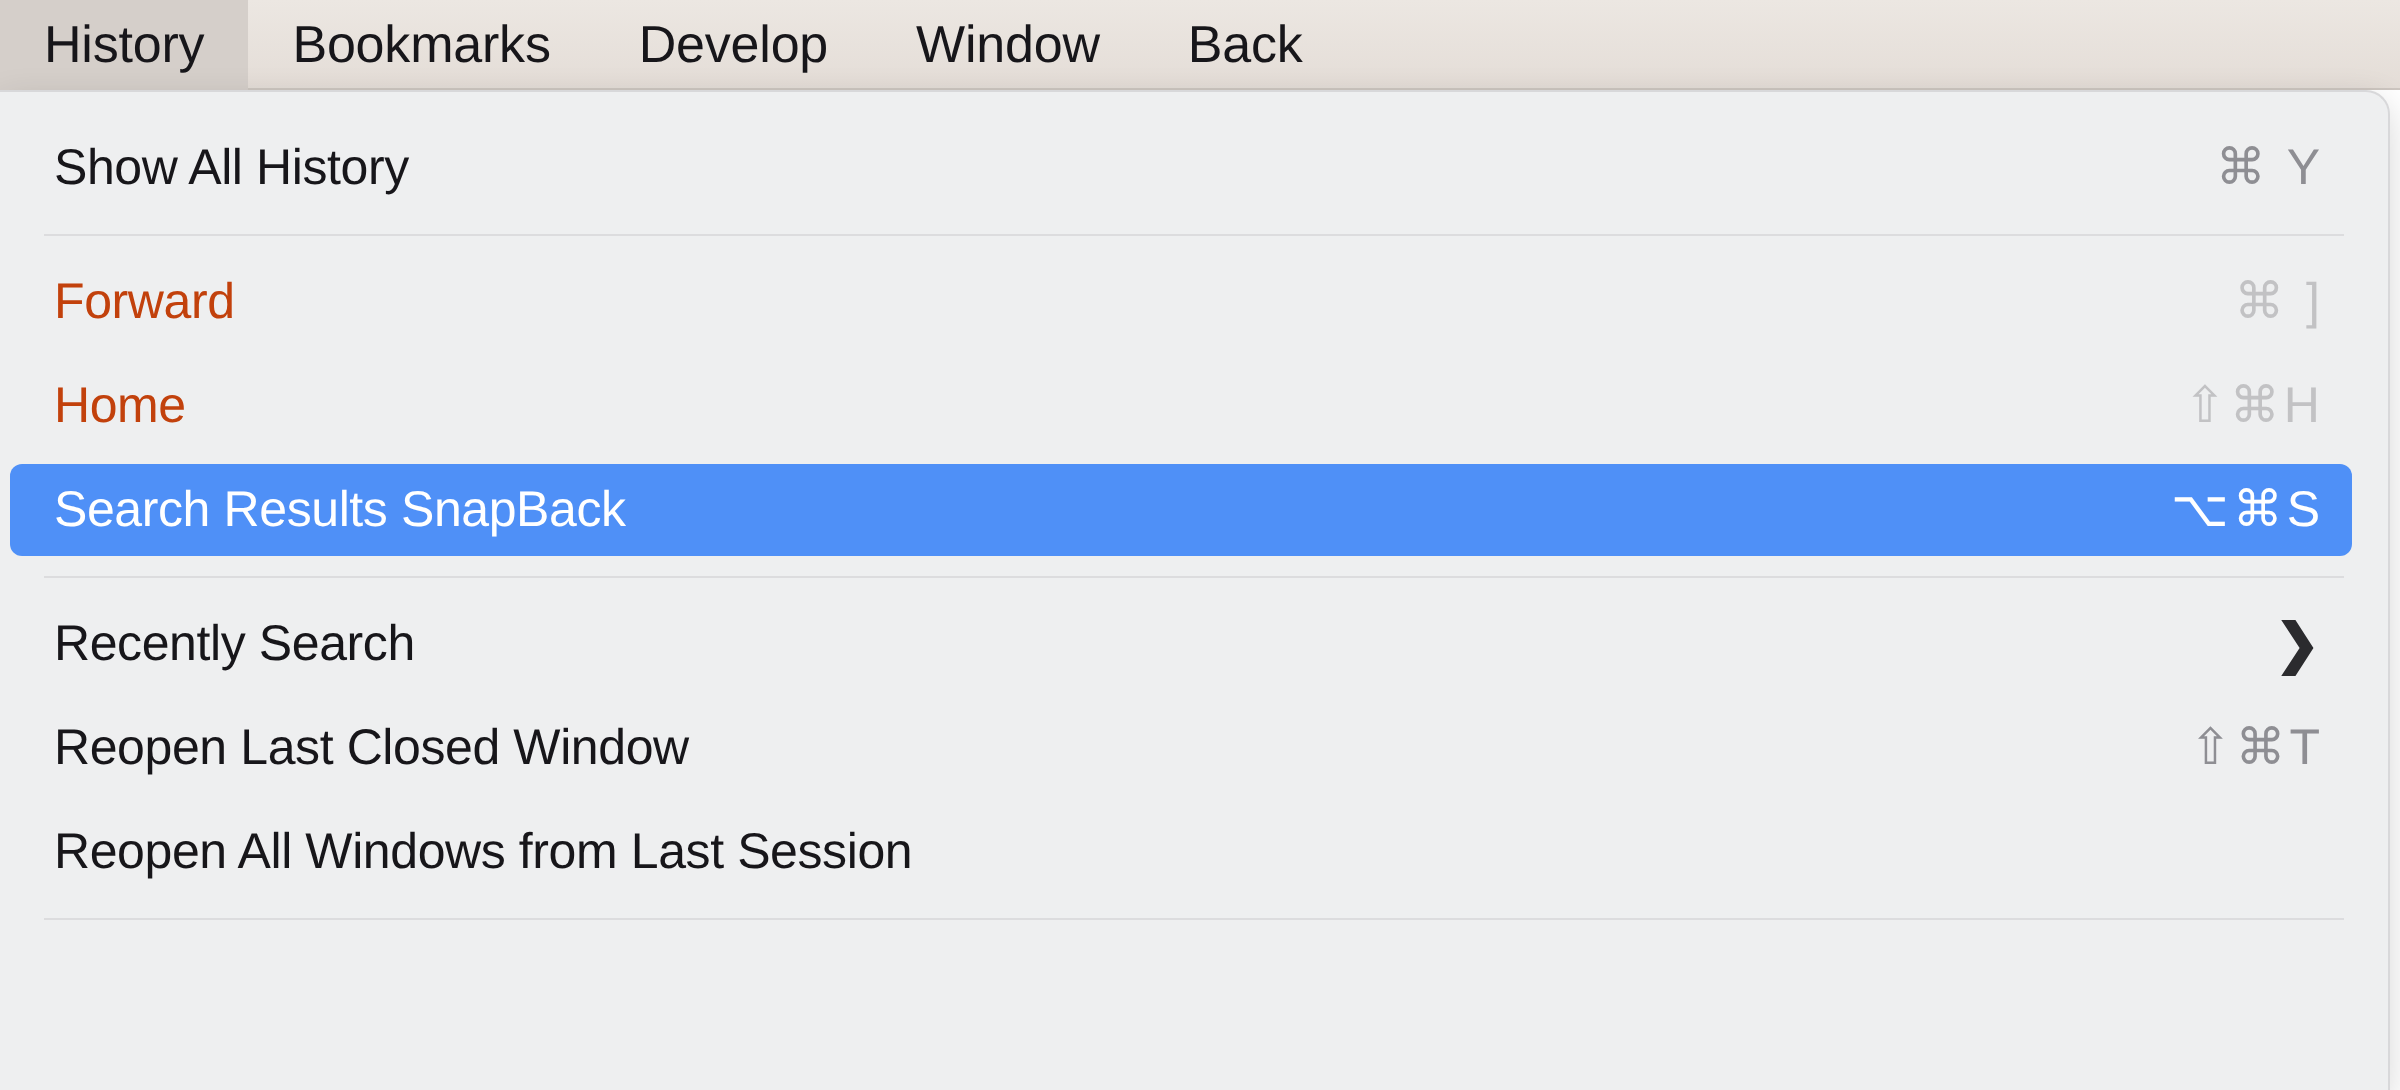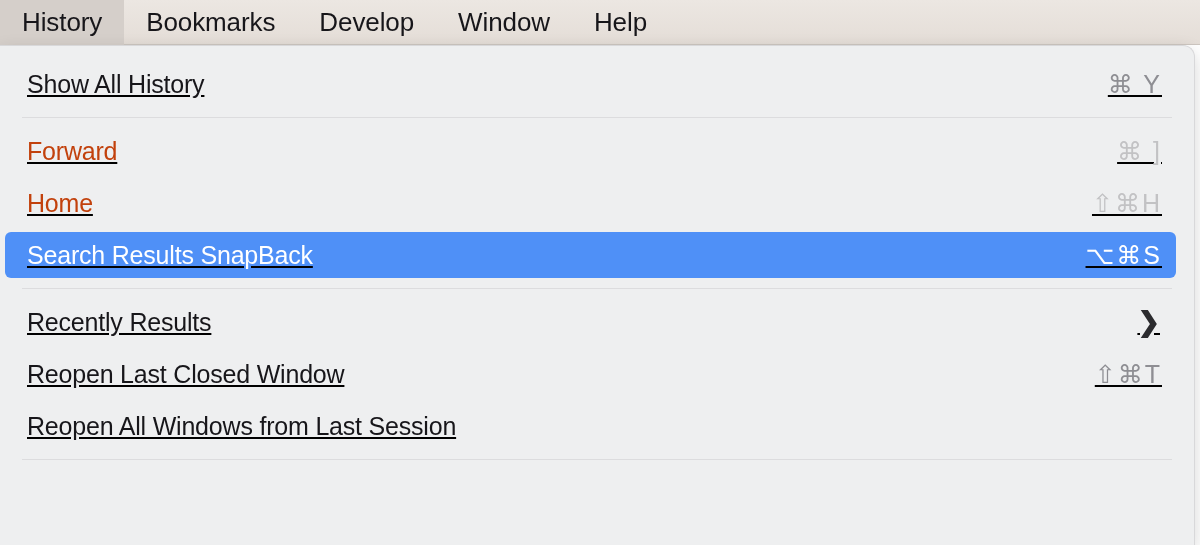--- a/index.html
+++ b/index.html
@@ -49,21 +49,20 @@
     width: 1195px;
     height: 500px;
     background: #eeeff0;
     border: 1px solid #d8d8da;
     border-left: none;
     border-bottom: none;
     border-top-right-radius: 12px;
     box-shadow: 0 6px 18px rgba(0,0,0,0.16);
     overflow: hidden;
     padding-top: 12px;
-    text-decoration: underline;
   }
 
   .menu-row {
     position: relative;
     height: 52px;
     display: flex;
     align-items: center;
     padding: 0 18px 0 5px;
     margin: 0;
   }
@@ -128,21 +127,21 @@
   <div class="menubar-item">
       <span>Bookmarks</span>
     </div>
   <div class="menubar-item">
       <span>Develop</span>
     </div>
   <div class="menubar-item">
       <span>Window</span>
     </div>
   <div class="menubar-item">
-      <span>Help</span>
+      <span>Back</span>
     </div>
 </div>
 
 <div id="menu-panel">
 
   <div class="menu-row">
     <div class="row-inner">
       <span class="menu-label">Show All History</span>
       <span class="menu-shortcut">⌘ Y</span>
     </div>
@@ -169,21 +168,21 @@
     <div class="row-inner">
       <span class="menu-label">Search Results SnapBack</span>
       <span class="menu-shortcut">⌥⌘S</span>
     </div>
   </div>
 
   <div class="separator"></div>
 
   <div class="menu-row">
     <div class="row-inner">
-      <span class="menu-label">Recently Results</span>
+      <span class="menu-label">Recently Search</span>
       <span class="submenu-arrow">❯</span>
     </div>
   </div>
 
   <div class="menu-row">
     <div class="row-inner">
       <span class="menu-label">Reopen Last Closed Window</span>
       <span class="menu-shortcut">⇧⌘T</span>
     </div>
   </div>

